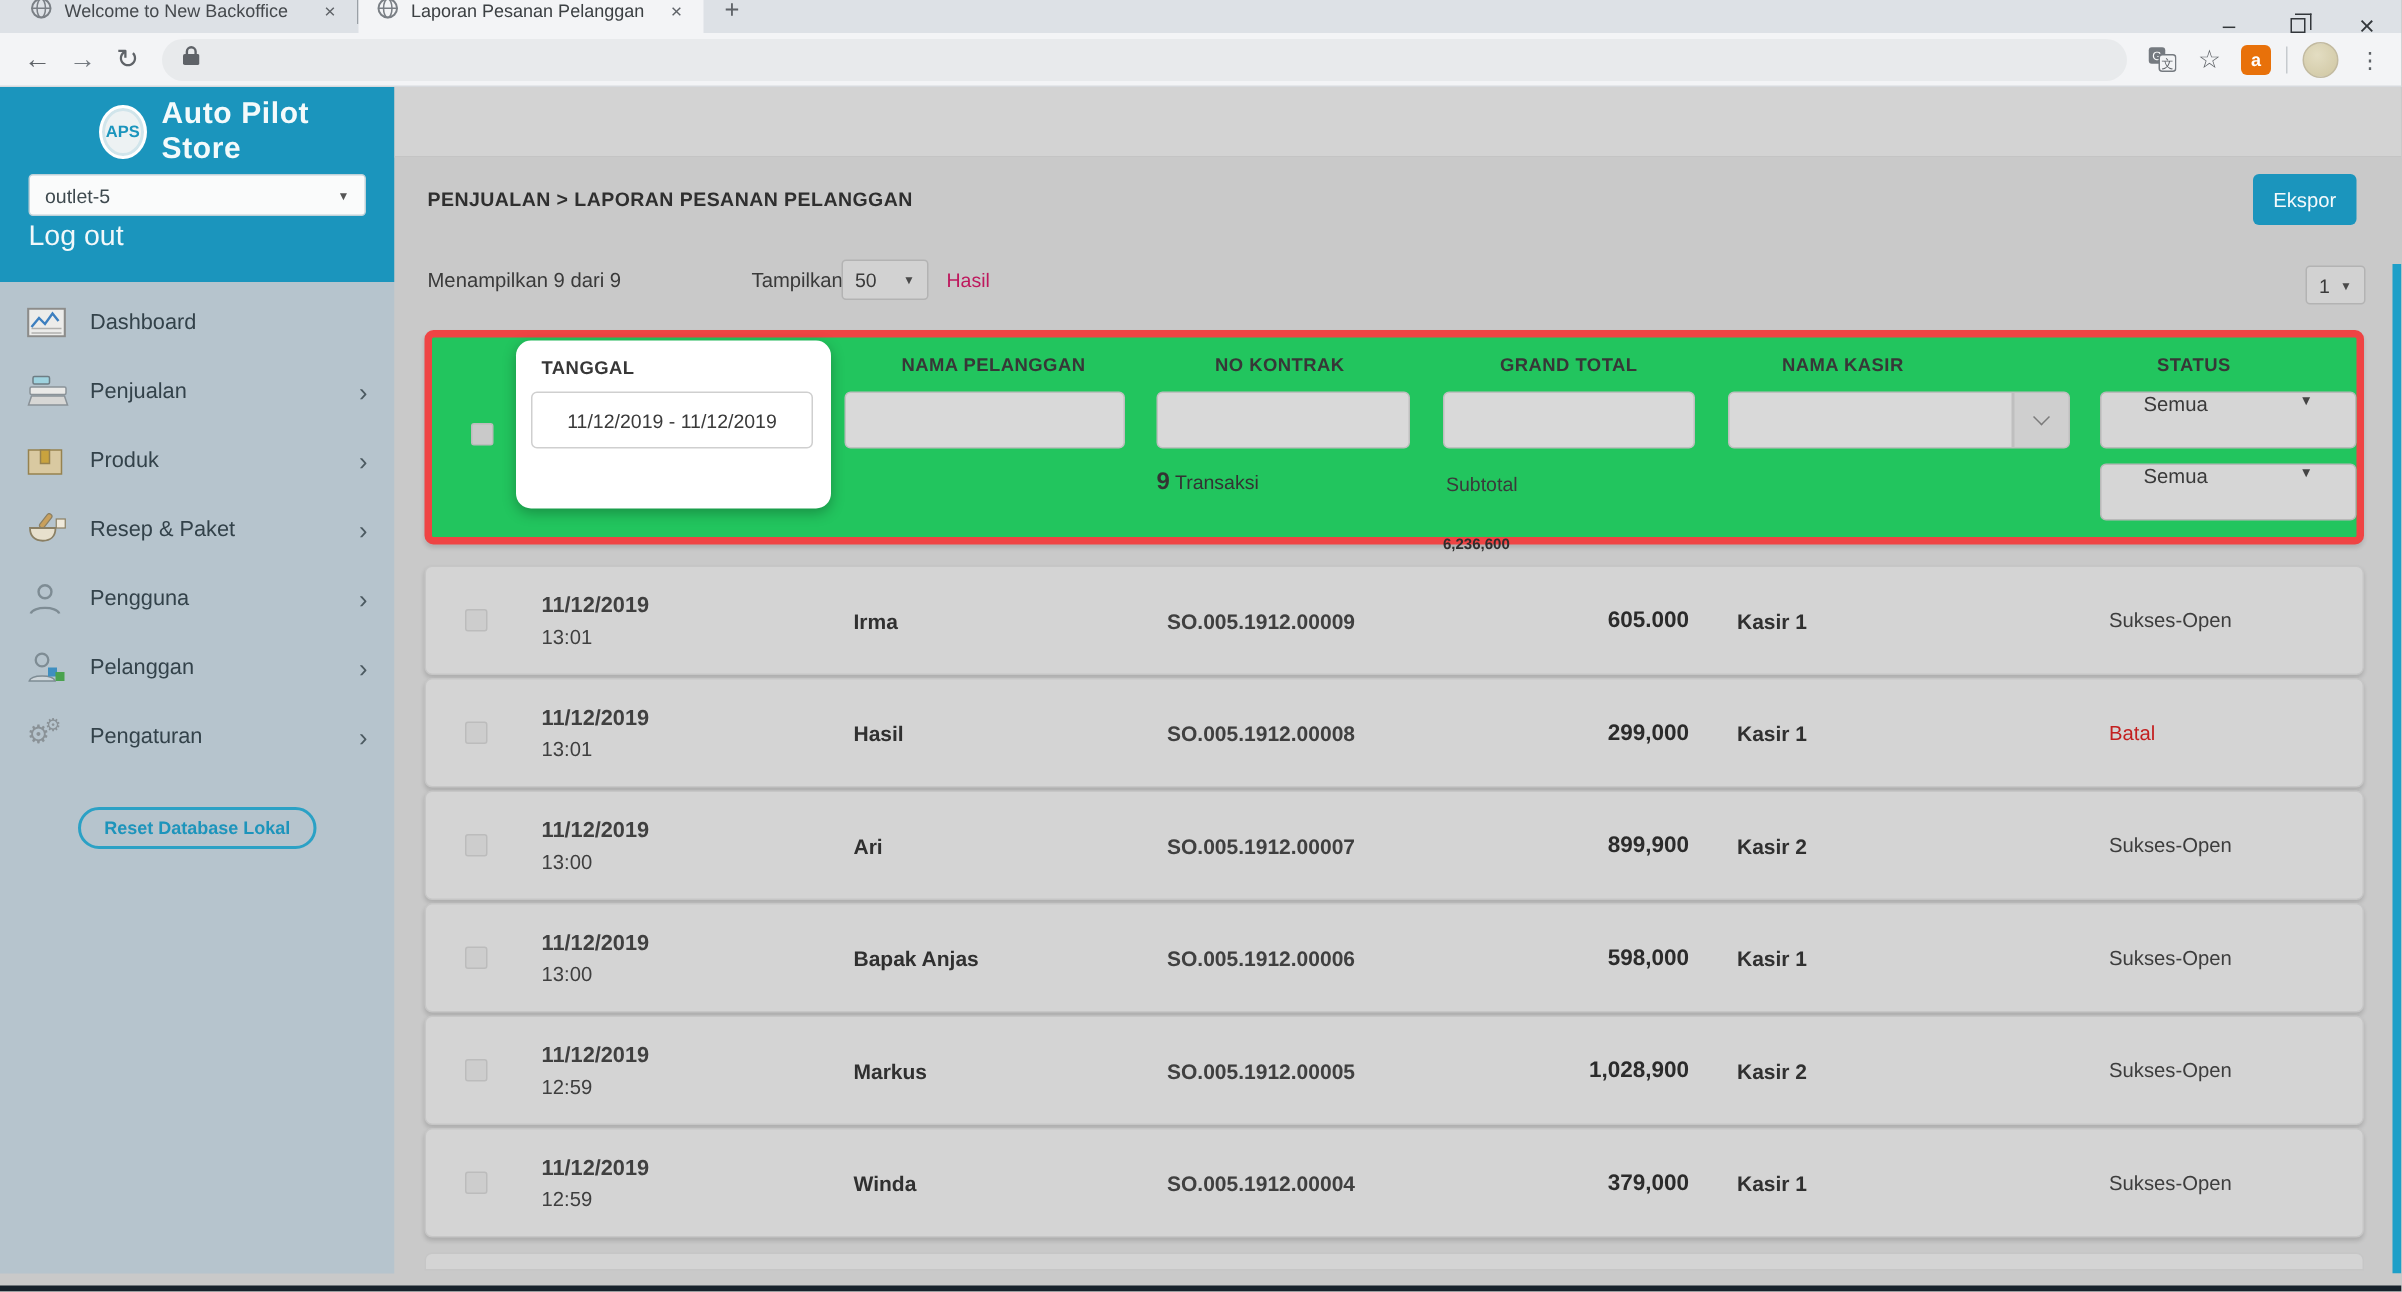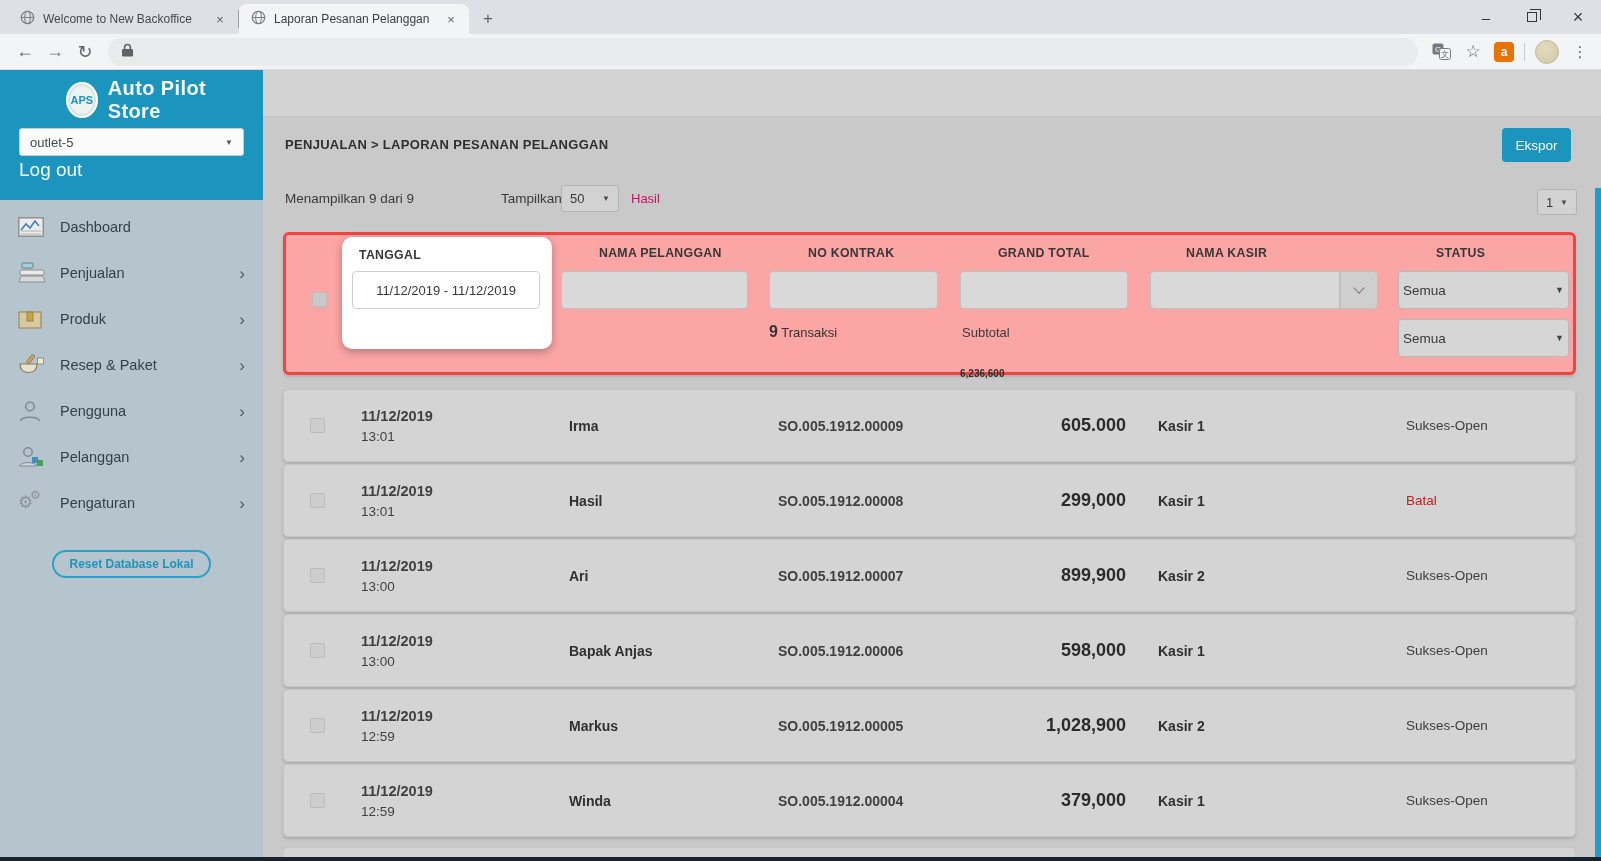--- a/index.html
+++ b/index.html
@@ -1,20 +1,20 @@
 <!DOCTYPE html>
 <html><head>
 <meta charset="utf-8">
 <style>
   * { margin:0; padding:0; box-sizing:border-box; }
   html,body { width:1601px; height:861px; overflow:hidden; }
   body { font-family:"Liberation Sans","DejaVu Sans",sans-serif; background:#c9c9c9; position:relative; }
 
   
-  .tabbar { height:34px; background:#dde1e6; display:flex; align-items:flex-end; position:relative; }
+  .tabbar { height:22px; background:#dde1e6; display:flex; align-items:flex-end; position:relative; }
   .tab { height:30px; display:flex; align-items:center; gap:8px; padding:0 10px 0 12px; font-size:12px; color:#45494d; }
   .tab.inactive { width:230px; }
   .tab.active { width:230px; background:#f3f4f6; border-radius:8px 8px 0 0; color:#3c4043; }
   .tab-title { flex:1; overflow:hidden; white-space:nowrap; text-overflow:ellipsis; }
   .tab-close { font-size:13px; color:#5f6368; width:16px; text-align:center; cursor:default; }
   .tab-divider { width:1px; height:18px; background:#9aa0a6; margin-bottom:6px; }
   .newtab { width:26px; height:26px; margin:0 0 2px 6px; font-size:17px; color:#5f6368; display:flex; align-items:center; justify-content:center; }
   .win-controls { position:absolute; right:0; top:0; height:34px; display:flex; }
   .win-btn { width:46px; height:34px; display:flex; align-items:center; justify-content:center; color:#33373b; font-size:15px; }
   .restore-glyph { width:10px; height:10px; border:1.4px solid #33373b; position:relative; background:#dde1e6; }
@@ -56,47 +56,47 @@
   .btn-ekspor { position:absolute; left:1239px; top:58px; width:69px; height:34px; background:#1b95bd; color:#f5fafc; border:none; border-radius:4px; font-size:13.5px; font-family:inherit; }
   .showing { position:absolute; left:22px; top:116px; height:26px; line-height:26px; font-size:13.5px; color:#3a3a3a; }
   .lbl-tampilkan { position:absolute; left:238px; top:116px; height:26px; line-height:26px; font-size:13.5px; color:#3a3a3a; }
   .mini-select { position:absolute; background:#d2d2d2; border:1px solid #b3b3b3; border-radius:3px; display:flex; align-items:center; padding:0 8px; font-size:13px; color:#3a3a3a; }
   .mini-select .arrow { margin-left:auto; font-size:8px; color:#4a4a4a; }
   .sel-50 { left:298px; top:115px; width:58px; height:27px; }
   .lbl-hasil { position:absolute; left:368px; top:116px; height:26px; line-height:26px; font-size:13px; color:#be185d; }
   .sel-page { left:1274px; top:119px; width:40px; height:26px; }
 
   
-  .filter-card { position:absolute; left:20px; top:162px; width:1293px; height:143px; background:#fca5a5; border:3px solid #ef4444; border-radius:6px; box-shadow:0 2px 3px rgba(0,0,0,.12); }
+  .filter-card { position:absolute; left:20px; top:162px; width:1293px; height:143px; background:#22c55e; border:5px solid #ef4444; border-radius:6px; box-shadow:0 2px 3px rgba(0,0,0,.12); }
   .f-label { position:absolute; top:11px; font-size:12.3px; font-weight:bold; letter-spacing:.3px; color:#373737; white-space:nowrap;margin-left:28px; }
   .f-input { position:absolute; top:36px; height:38px; background:#d9d9d9; border:1px solid #bfbfbf; border-radius:4px; }
   .cb { width:15px; height:15px; background:#c9c9c9; border:1px solid #bcbcbc; border-radius:2px; }
   .f-cb { position:absolute; left:26px; top:57px; }
   .spotlight { position:absolute; left:56px; top:2px; width:210px; height:112px; background:#ffffff; border-radius:10px; box-shadow:0 3px 9px rgba(0,0,0,.28); }
   .sp-label { position:absolute; left:17px; top:11px; font-size:12.3px; font-weight:bold; letter-spacing:.3px; color:#373737; }
   .date-input { position:absolute; left:10px; top:34px; width:188px; height:38px; background:#fff; border:1px solid #cfcfcf; border-radius:4px; font-size:13px; color:#3a3a3a; text-align:center; font-family:inherit; }
   .kasir-chev { position:absolute; left:1054px; top:36px; width:38px; height:38px; background:#cfcfcf; border:1px solid #bfbfbf; border-radius:0 4px 4px 0; display:flex; align-items:center; justify-content:center; }
   .chev-down { width:8px; height:8px; border-right:1.6px solid #7b7b7b; border-bottom:1.6px solid #7b7b7b; transform:rotate(45deg); margin-top:-4px; }
-  .status-sel { position:absolute; left:1112px; width:171px; height:38px; background:#d6d6d6; border:1px solid #b9b9b9; border-radius:4px; display:flex; align-items:center; padding:0 4px; font-size:13.5px; color:#3a3a3a;gap:21px; }
+  .status-sel { position:absolute; left:1112px; width:171px; height:38px; background:#d6d6d6; border:1px solid #b9b9b9; border-radius:4px; display:flex; align-items:flex-start; padding:0 28px; font-size:13.5px; color:#3a3a3a;gap:21px; }
   .status-sel .arrow { margin-left:auto; font-size:9px; color:#444; }
   .f-trans { position:absolute; left:483px; top:88px; font-size:13px; color:#333; }
   .f-trans b { font-size:16px; }
   .f-subtotal-lbl { position:absolute; left:676px; top:90px; font-size:13px; color:#3a3a3a; }
   .f-subtotal-val { position:absolute; left:674px; top:87px; width:168px; font-size:10px; font-weight:bold; color:#2e2e2e;margin-top:46px; }
 
   
   .rows { position:absolute; left:20px; top:319px; width:1293px; }
   .row-card { width:1293px; height:73px; margin-bottom:2px; background:#d4d4d4; border:1px solid #c6c6c6; border-radius:5px; box-shadow:0 2px 3px rgba(0,0,0,.14); display:grid; grid-template-columns:77px 208px 209px 198px 160px 270px 171px; align-items:center; }
   .row-card .cb { margin-left:26px; background:#cdcdcd; }
   .c-date { display:flex; flex-direction:column; gap:5px; }
   .r-date { font-size:14.5px; font-weight:bold; color:#404040; }
   .r-time { font-size:13.5px; color:#3f3f3f; }
   .c-name, .c-kasir { font-size:14px; font-weight:bold; color:#303030; }
   .c-contract { font-size:14px; font-weight:bold; color:#404040; }
-  .c-total { text-align:right; padding-right:10px; font-size:18px; font-weight:bold; color:#2b2b2b; }
+  .c-total { text-align:right; padding-right:10px; font-size:15px; font-weight:bold; color:#2b2b2b; }
   .c-kasir { padding-left:22px; }
   .c-status { font-size:13.5px; color:#3d3d3d; }
   .c-status.st-red { color:#c31f1f; }
   .row-partial { width:1293px; height:12px; margin-top:10px; background:#d4d4d4; border:1px solid #c6c6c6; border-radius:5px 5px 0 0; }
 
   .scrollbar { position:absolute; right:0; top:118px; bottom:0; width:6px; background:#1d9fc8; }
   .bottom-bar { position:absolute; left:0; bottom:0; width:1601px; height:4px; background:#17222b; z-index:30; }
 
   .globe { display:inline-block; }
 </style>

